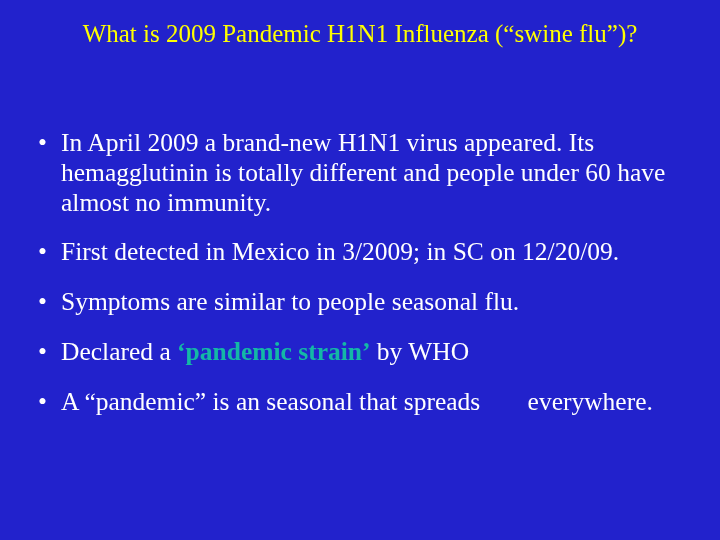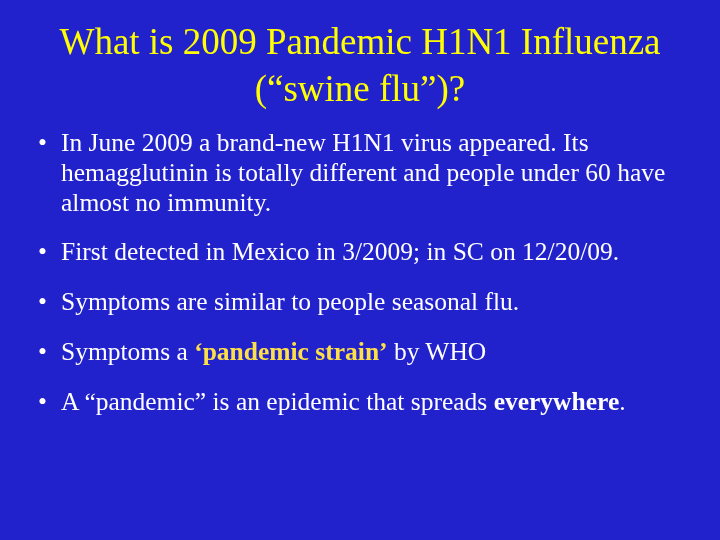--- a/index.html
+++ b/index.html
@@ -20,21 +20,21 @@
     background: #2222cc;
     box-sizing: border-box;
   }
   .slide-title {
     position: absolute;
     top: 18px;
     left: 40px;
     width: 640px;
     text-align: center;
     color: #ffff00;
-    font-size: 37px;
+    font-size: 25px;
     line-height: 1.28;
     font-family: "Liberation Serif", serif;
     font-weight: normal;
     margin: 0;
   }
   .body-list {
     position: absolute;
     top: 128px;
     left: 30px;
     width: 668px;
@@ -59,48 +59,49 @@
     left: 8px;
     top: 0;
     font-size: 25.5px;
     line-height: 1.17;
     color: #ffffff;
   }
   .bullet-text {
     display: block;
   }
   .accent {
-    color: #fde047;
+    color: #14b8a6;
     font-weight: bold;
     font-family: Liberation Serif, serif;
   }
   .bold {
-    font-weight: bold;
+    font-weight: normal;
+    margin-left: 41px;
   }
 </style>
 </head>
 <body>
 
 <div class="slide">
   <h1 class="slide-title">What is 2009 Pandemic H1N1 Influenza (“swine flu”)?</h1>
   <ul class="body-list">
       <li class="bullet-item">
         <span class="bullet-dot">•</span>
-        <span class="bullet-text"><span>In June 2009 a brand-new H1N1 virus appeared.  Its hemagglutinin is totally different and people under 60 have almost no immunity.</span></span>
+        <span class="bullet-text"><span>In April 2009 a brand-new H1N1 virus appeared.  Its hemagglutinin is totally different and people under 60 have almost no immunity.</span></span>
       </li>
       <li class="bullet-item">
         <span class="bullet-dot">•</span>
         <span class="bullet-text"><span>First detected in Mexico in 3/2009; in SC on 12/20/09.</span></span>
       </li>
       <li class="bullet-item">
         <span class="bullet-dot">•</span>
         <span class="bullet-text"><span>Symptoms are similar to people seasonal flu.</span></span>
       </li>
       <li class="bullet-item">
         <span class="bullet-dot">•</span>
-        <span class="bullet-text"><span>Symptoms a </span><span class="accent">‘pandemic strain’</span><span> by WHO</span></span>
+        <span class="bullet-text"><span>Declared a </span><span class="accent">‘pandemic strain’</span><span> by WHO</span></span>
       </li>
       <li class="bullet-item">
         <span class="bullet-dot">•</span>
-        <span class="bullet-text"><span>A “pandemic”  is an epidemic that spreads </span><span class="bold">everywhere</span><span>.</span></span>
+        <span class="bullet-text"><span>A “pandemic”  is an seasonal that spreads </span><span class="bold">everywhere</span><span>.</span></span>
       </li>
     </ul>
 </div>
 
 </body></html>

